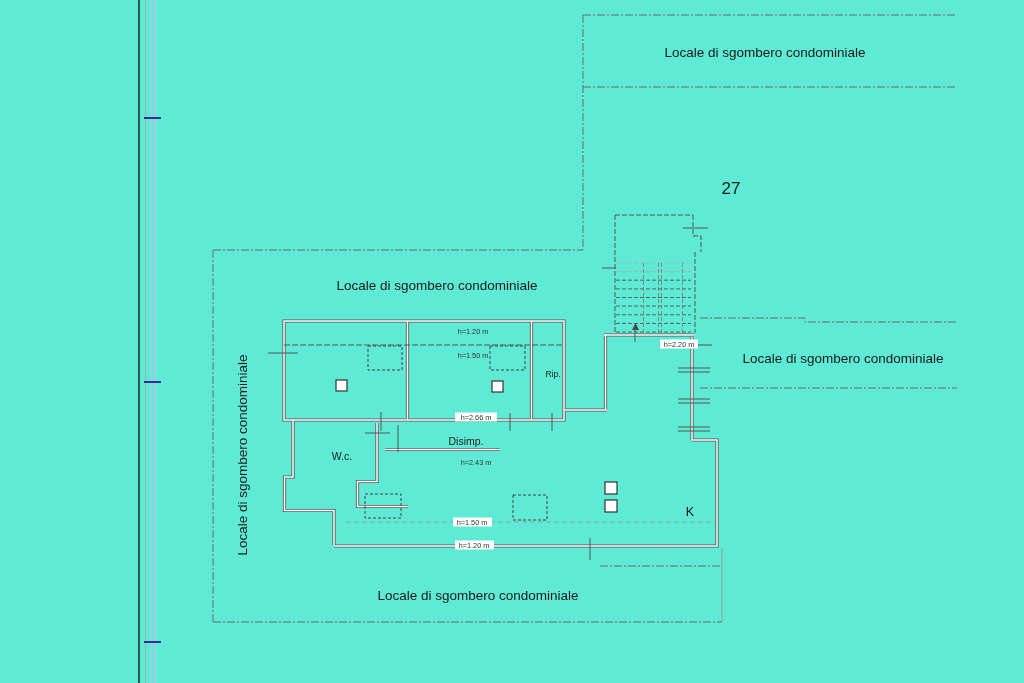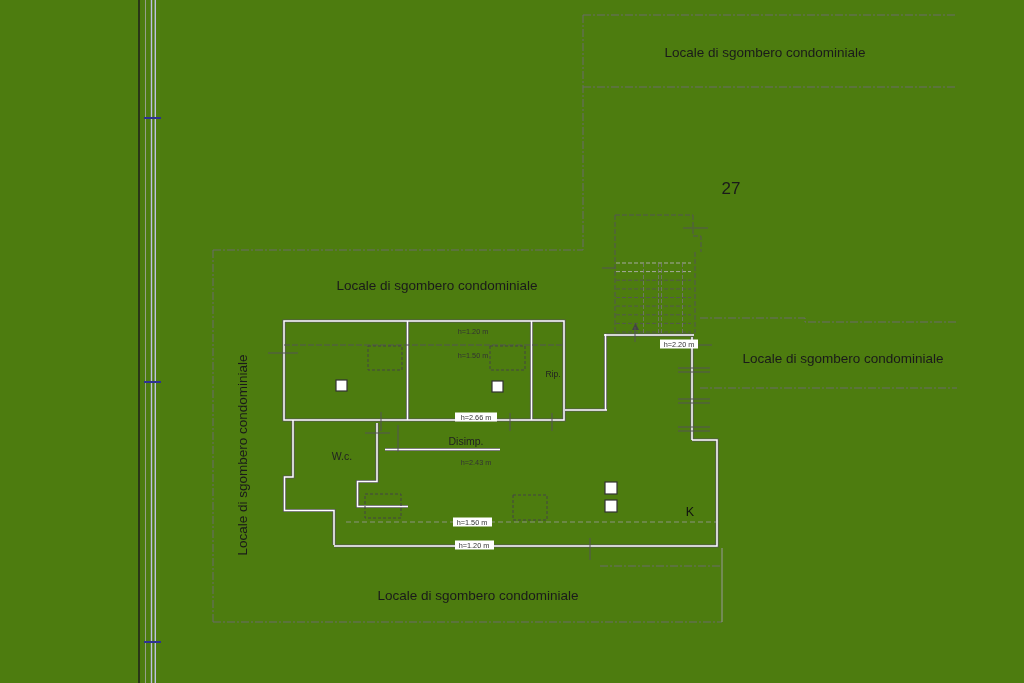--- a/index.html
+++ b/index.html
@@ -1,17 +1,17 @@
 <!DOCTYPE html>
 <html><head>
 <meta charset="utf-8">
 <style>
   html,body { margin:0; padding:0; background:#fff; }
   .canvas {
-    position:relative; width:1024px; height:683px; background:#4d7c0f;
+    position:relative; width:1024px; height:683px; background:#5eead4;
     font-family:"Liberation Sans", sans-serif; overflow:hidden;
   }
   svg { display:block; }
   
   .w   { stroke:#555; stroke-width:3.2; fill:none; }
   .w2  { stroke:#fff; stroke-width:1.5; fill:none; }
   .tick{ stroke:#555; stroke-width:1; fill:none; }
   .dd  { stroke:#6a6a6a; stroke-width:1; fill:none; stroke-dasharray:8 2 2 2; }
   .thin{ stroke:#999; stroke-width:1; fill:none; }
   .sd  { stroke:#555; stroke-width:1; fill:none; stroke-dasharray:5 2; }

